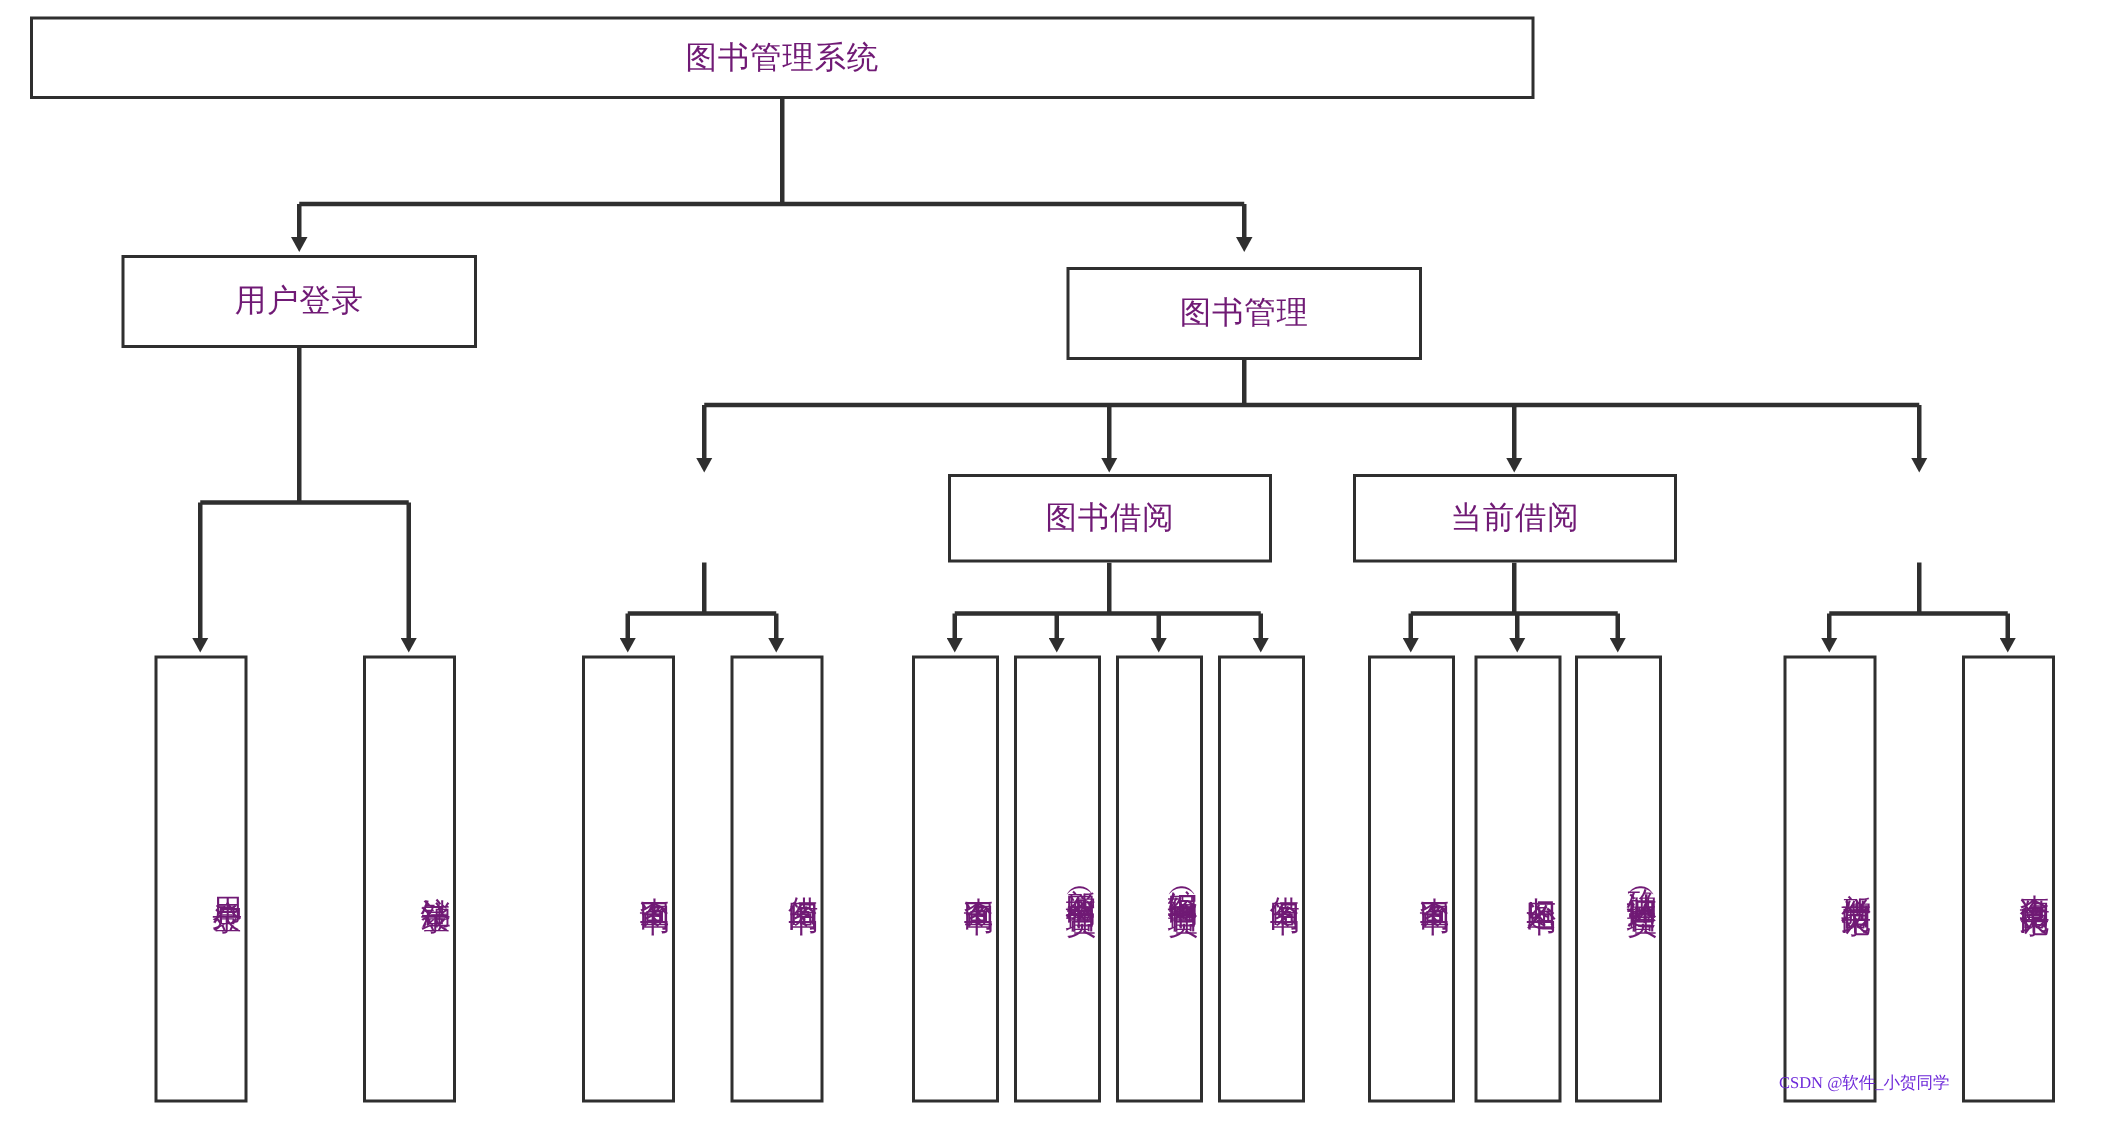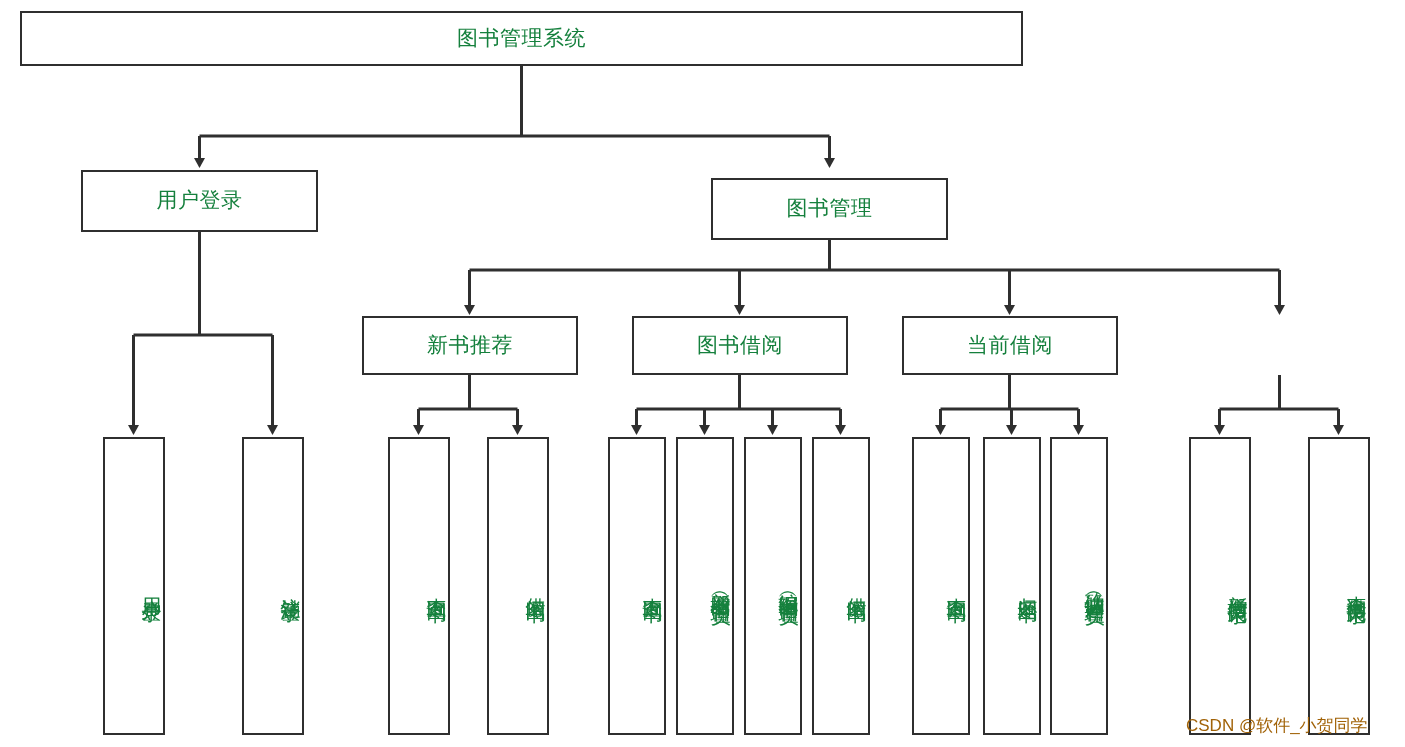--- a/index.html
+++ b/index.html
@@ -24,21 +24,21 @@
     pointer-events: none;
   }
   .node {
     position: absolute;
     box-sizing: border-box;
     border: 2px solid #2f2f2f;
     background: #ffffff;
     display: flex;
     align-items: center;
     justify-content: center;
-    color: #15803d;
+    color: #701a75;
     z-index: 2;
   }
   .node-h {
     font-size: 21px;
     letter-spacing: 0.5px;
     line-height: 1.1;
     white-space: nowrap;
   }
   .node-v {
     font-size: 20px;
@@ -48,25 +48,25 @@
     line-height: 1.1;
     padding: 6px 0;
     align-items: flex-start;
     justify-content: center;
     text-align: center;
   }
   #watermark {
     position: absolute;
     left: 1186px;
     top: 714px;
-    font-size: 17px;
-    color: #a16207;
+    font-size: 11px;
+    color: #6d28d9;
     white-space: nowrap;
     z-index: 3;
-    font-family: Liberation Sans, sans-serif;
+    font-family: Liberation Serif, serif;
   }
 </style>
 </head>
 <body>
 
 <div id="canvas">
 
   <svg id="wires" viewBox="0 0 1405 747" xmlns="http://www.w3.org/2000/svg">
     <defs>
       <marker id="arrow" markerWidth="10" markerHeight="11" refX="1" refY="5.5" orient="auto" markerUnits="userSpaceOnUse">
@@ -121,23 +121,20 @@
     <span>图书管理系统</span>
   </div>
 
   <div class="node node-h" style="left: 81px; top: 170px; width: 237px; height: 62px;">
     <span>用户登录</span>
   </div>
   <div class="node node-h" style="left: 711px; top: 178px; width: 237px; height: 62px;">
     <span>图书管理</span>
   </div>
 
-  <div class="node node-h" style="left: 362px; top: 316px; width: 216px; height: 59px;">
-    <span>新书推荐</span>
-  </div>
   <div class="node node-h" style="left: 902px; top: 316px; width: 216px; height: 59px;">
     <span>当前借阅</span>
   </div>
   <div class="node node-h" style="left: 632px; top: 316px; width: 216px; height: 59px;">
     <span>图书借阅</span>
   </div>
 
   <div class="node node-v" style="left: 103px; top: 437px; width: 62px; height: 298px;">
     <span>用户登录</span>
   </div>

